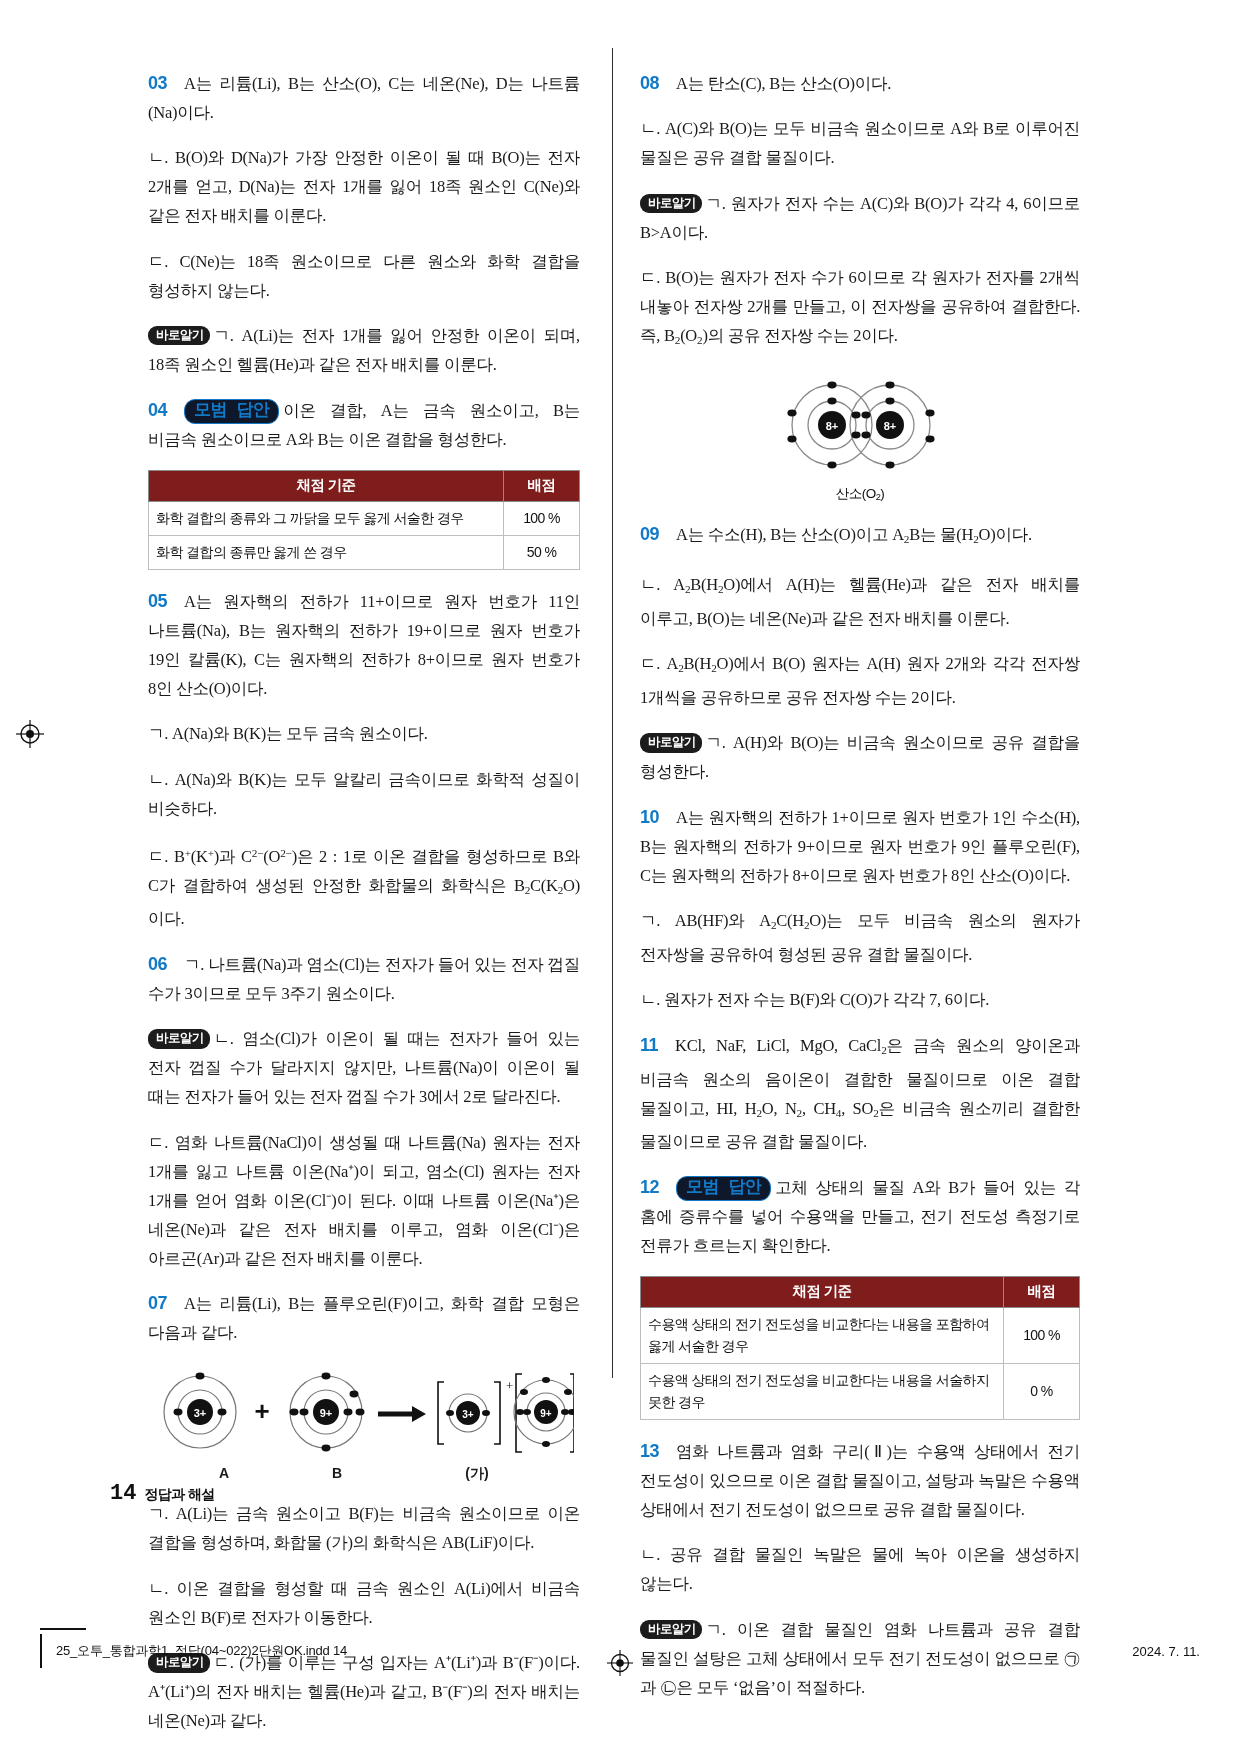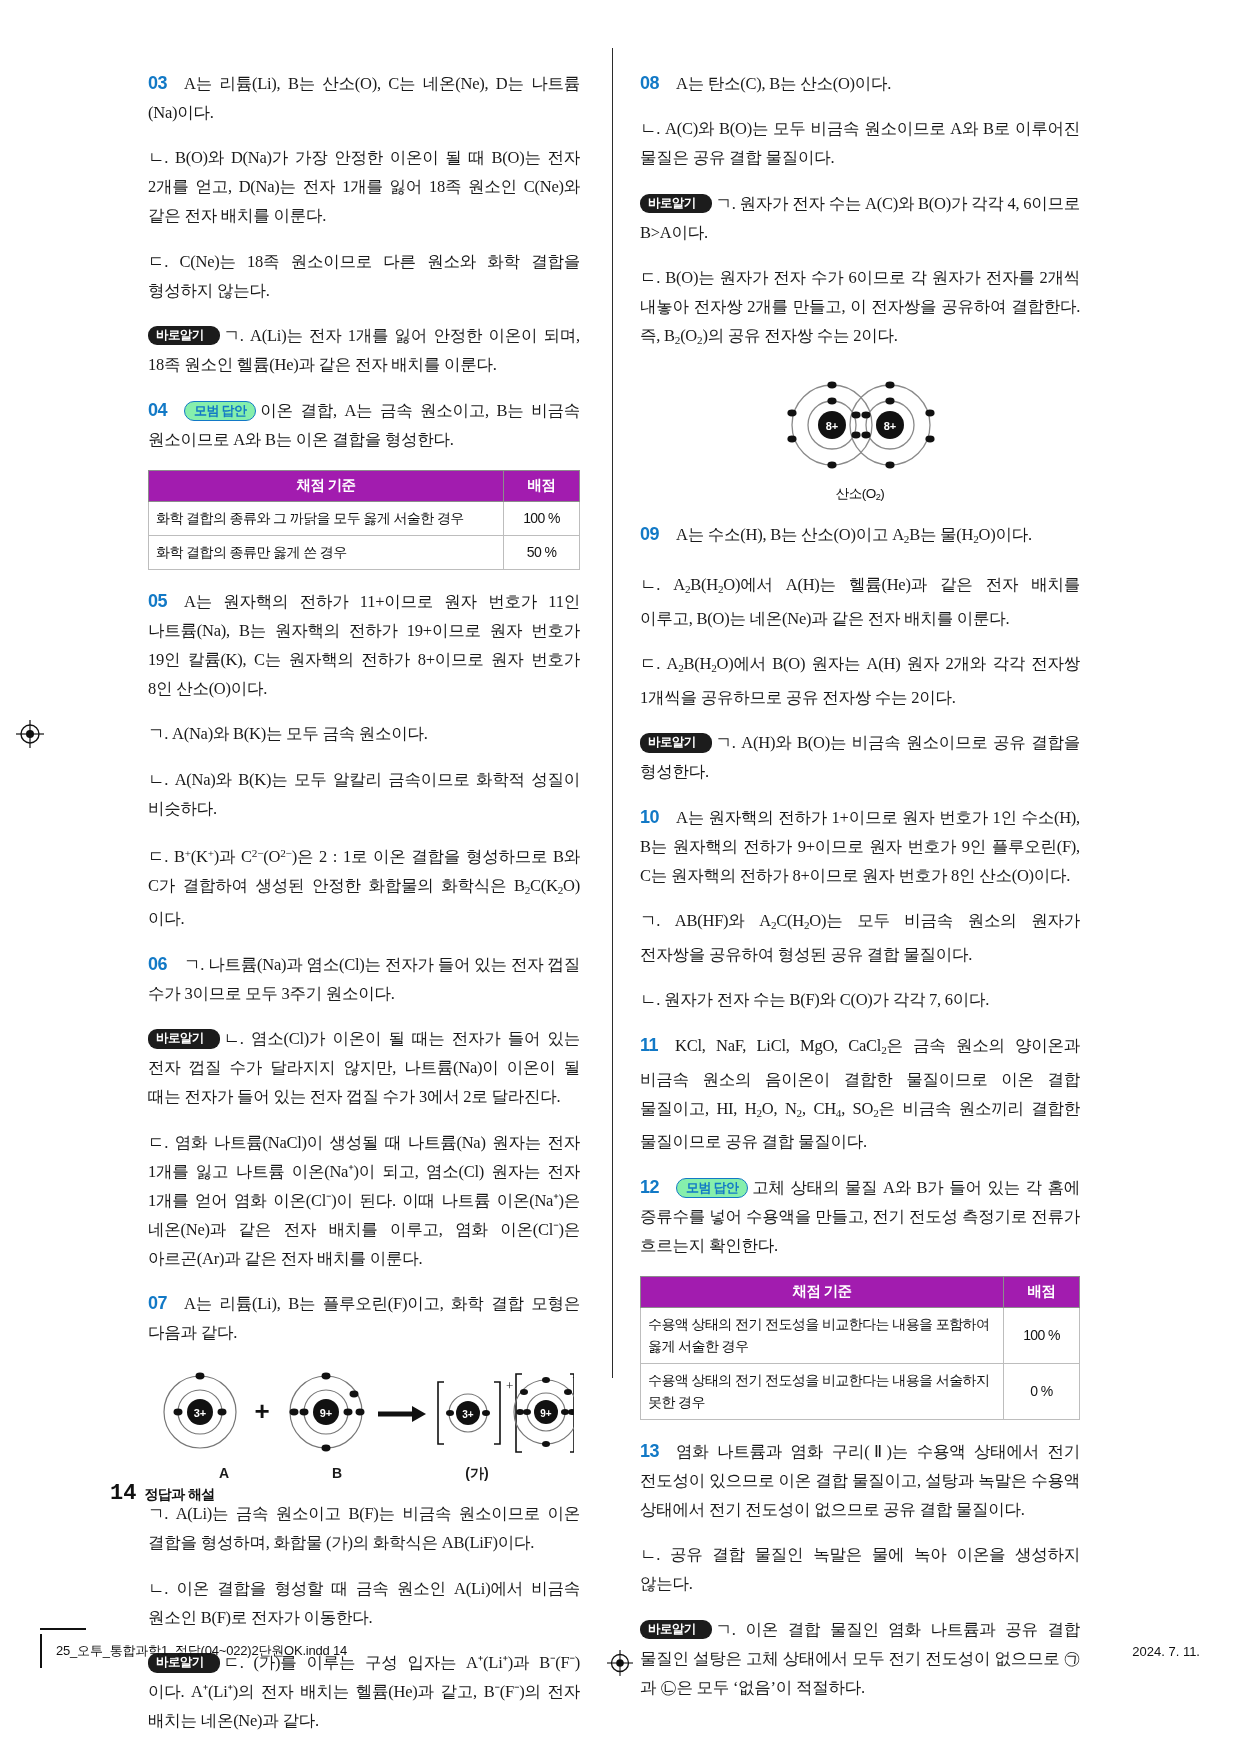--- a/index.html
+++ b/index.html
@@ -46,35 +46,35 @@
   }
 
   .badge-dark {
     display:inline-block;
     background:#1c1c1c;
     color:#ffffff;
     font-family:"Liberation Sans", sans-serif;
     font-weight:bold;
     font-size:12.5px;
     letter-spacing:-0.6px;
-    padding:2px 16px 3px 8px;
+    padding:2px 6px 3px 8px;
     border-radius:9px;
     vertical-align:2px;
     margin-right:4px;
     line-height:1.15;
   }
 
   .badge-blue {
     display:inline-block;
     border:1.4px solid #1279c6;
     color:#1279c6;
-    background:#86efac;
-    font-family:Liberation Serif, serif;
+    background:#0f172a;
+    font-family:Liberation Mono, monospace;
     font-weight:bold;
-    font-size:13px;
+    font-size:17px;
     letter-spacing:-0.6px;
     padding:1px 9px 2px 9px;
     border-radius:11px;
     vertical-align:1px;
     margin-right:4px;
     line-height:1.2;
   }
 
   sub { font-size:0.68em; vertical-align:-0.24em; }
   sup { font-size:0.68em; vertical-align:0.42em; }
@@ -82,21 +82,21 @@
   
   .score-table {
     width:100%;
     border-collapse:collapse;
     margin:9px 0 4px 0;
     font-family:"Liberation Sans", sans-serif;
     font-size:14px;
     letter-spacing:-0.6px;
   }
   .score-table th {
-    background:#a21caf;
+    background:#7f1d1d;
     color:#ffffff;
     font-weight:bold;
     padding:5px 4px 6px 4px;
     border:1px solid #8c8c8c;
     text-align:center;
     font-size:14.5px;
   }
   .score-table td {
     border-bottom:1px solid #bdbdbd;
     border-left:1px solid #bdbdbd;

